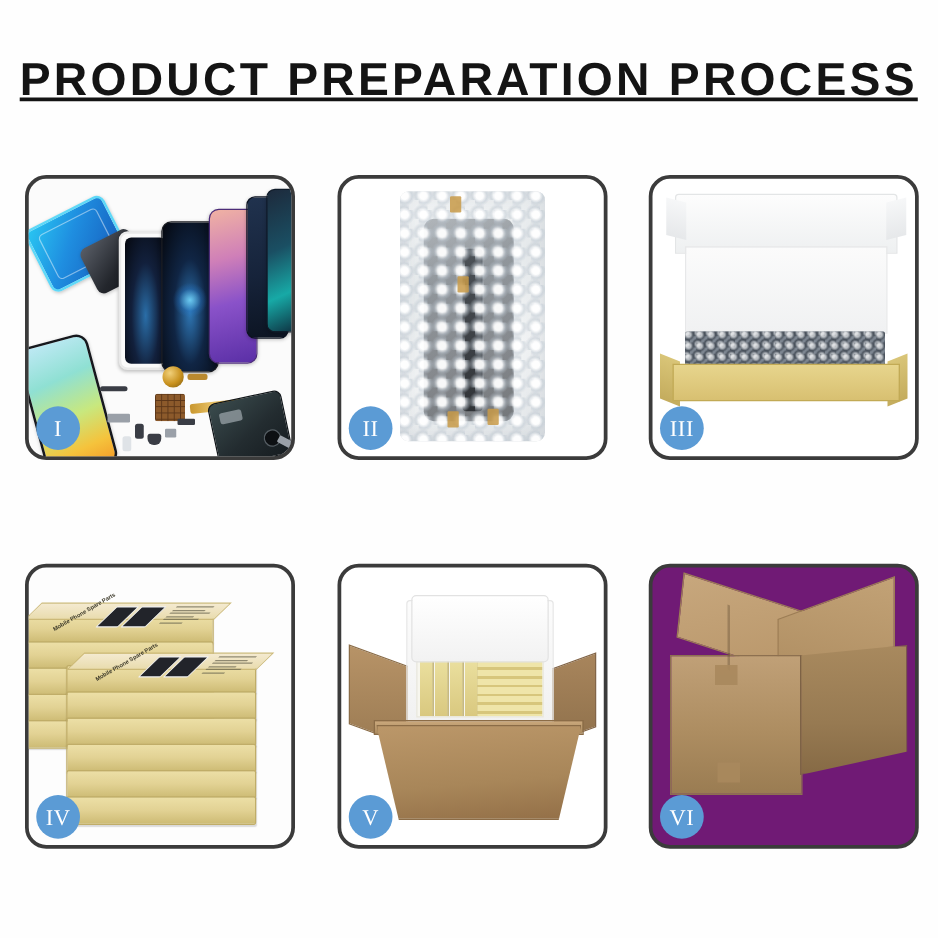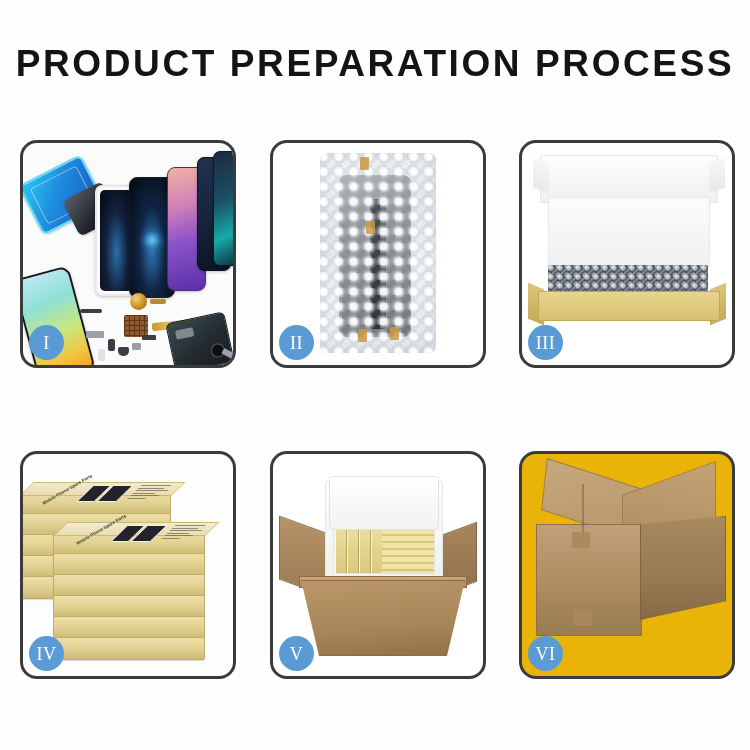--- a/index.html
+++ b/index.html
@@ -8,21 +8,21 @@
     font-family:"Liberation Sans","DejaVu Sans",sans-serif;
     -webkit-font-smoothing:antialiased;
   }
   .page{position:relative;width:750px;height:750px;background:#fefefe;}
 
   
   .header{position:absolute;left:0;top:0;width:750px;text-align:center;}
   .title{
     margin:0;padding:0;
     font-size:37px;line-height:44px;font-weight:700;letter-spacing:2.6px;
-    color:#141414;padding-top:42px;white-space:nowrap;
+    color:#141414;padding-top:42px;white-space:nowrap;text-decoration:underline;
   }
   .subtitle{
     margin:0;padding:0;padding-top:9px;
     font-size:14.3px;line-height:18px;font-weight:400;letter-spacing:.25px;
     color:#1d1d1d;white-space:nowrap;
   }
 
   
   .grid{position:absolute;left:20px;top:140px;width:715px;height:545px;}
   .cell{position:absolute;width:216px;height:228px;}
@@ -210,21 +210,21 @@
     background:repeating-linear-gradient(180deg,#efe5a9 0 5px,#d7c67c 5px 7px);}
   .v-body{position:absolute;left:28px;top:126px;width:162px;height:74px;
     background:linear-gradient(180deg,#b3906400,#00000000),
                linear-gradient(175deg,#bb9769 0%,#a88659 60%,#936f47 100%);
     border:1px solid #8b6c47;
     clip-path:polygon(0 0,100% 0,89% 100%,11% 100%);}
   .v-rim{position:absolute;left:26px;top:122px;width:166px;height:10px;
     background:linear-gradient(180deg,#caa87c,#ab8a5e);border:1px solid #8b6c47;}
 
   
-  .p6{background:#eab308;text-align:center;}
+  .p6{background:#701a75;text-align:center;}
   .c-top{position:absolute;left:22px;top:26px;width:140px;height:52px;
     background:linear-gradient(150deg,#c7a77d,#b59265);
     transform:skewY(18deg) skewX(-6deg);border:1px solid #9c7d55;}
   .c-top2{position:absolute;left:100px;top:24px;width:92px;height:56px;
     background:linear-gradient(210deg,#c2a276,#ad8c60);
     transform:skewY(-20deg);border:1px solid #9c7d55;}
   .c-left{position:absolute;left:14px;top:70px;width:104px;height:110px;
     background:linear-gradient(180deg,#c0a077 0%,#ad8d61 55%,#9a7c52 100%);
     border:1px solid #8d7050;}
   .c-right{position:absolute;left:118px;top:62px;width:84px;height:102px;

